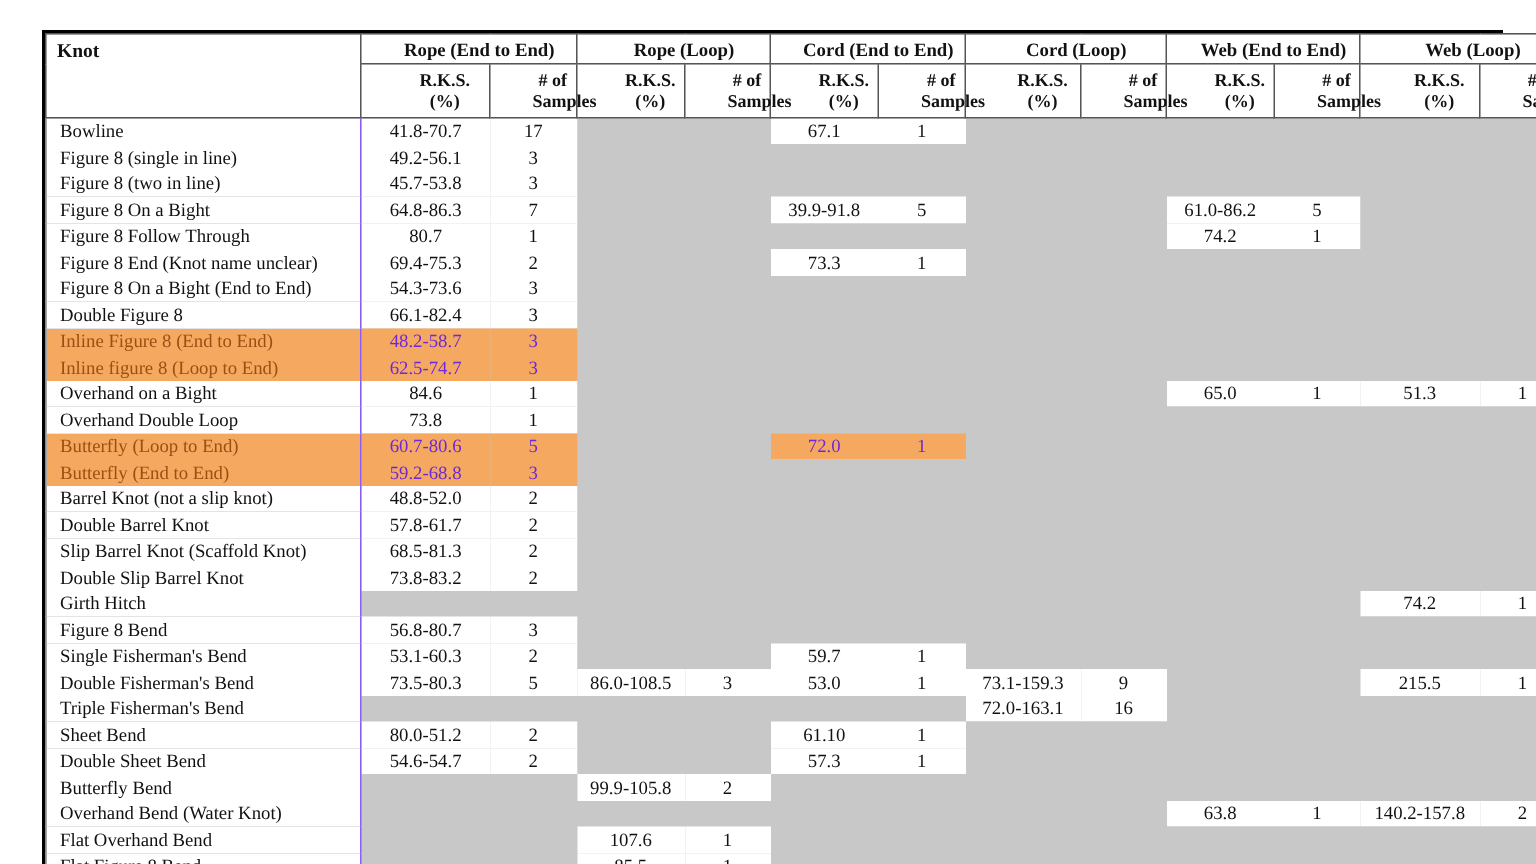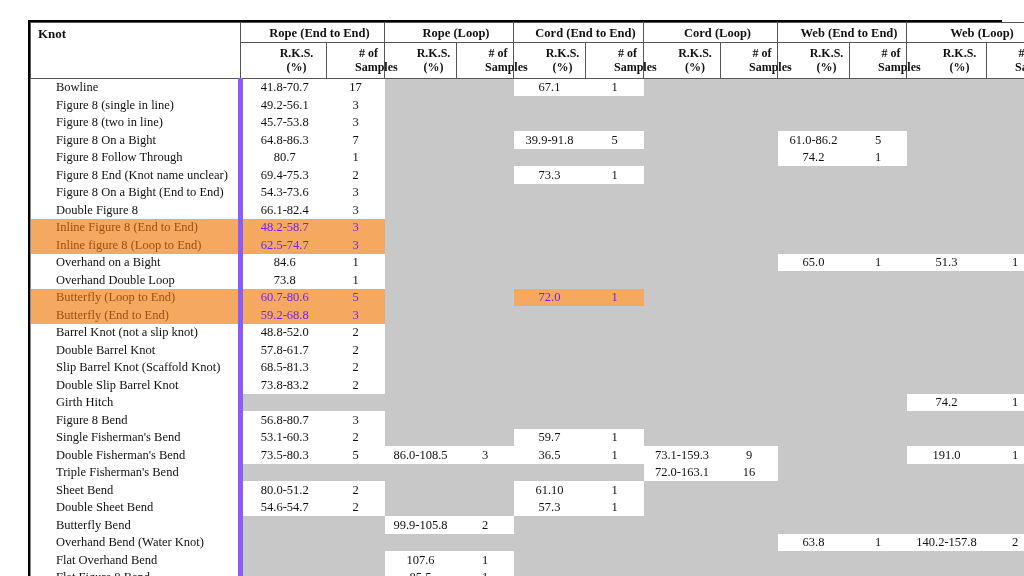--- a/index.html
+++ b/index.html
@@ -76,23 +76,23 @@
     padding: 0;
     height: 17.5px;
     vertical-align: middle;
     background: #c8c8c8;
     border: none;
   }
 
   td.knot-name {
     background: #ffffff;
     text-align: left;
-    padding-left: 25px;
+    padding-left: 9px;
     border-left: 1px solid #888888;
-    border-right: 5px solid #8b5cf6;
+    border-right: 1px solid #8b5cf6;
     white-space: nowrap;
     overflow: hidden;
   }
 
   td.val {
     text-align: center;
     background: #c8c8c8;
   }
 
   td.val.filled {
@@ -503,27 +503,27 @@
           <td class="val"></td>
           <td class="val"></td>
           <td class="val"></td>
         </tr>
         <tr>
           <td class="knot-name">Double Fisherman's Bend</td>
           <td class="val filled">73.5-80.3</td>
           <td class="val filled">5</td>
           <td class="val filled">86.0-108.5</td>
           <td class="val filled">3</td>
-          <td class="val filled">36.5</td>
+          <td class="val filled">53.0</td>
           <td class="val filled">1</td>
           <td class="val filled">73.1-159.3</td>
           <td class="val filled">9</td>
           <td class="val"></td>
           <td class="val"></td>
-          <td class="val filled">191.0</td>
+          <td class="val filled">215.5</td>
           <td class="val filled">1</td>
         </tr>
         <tr>
           <td class="knot-name">Triple Fisherman's Bend</td>
           <td class="val"></td>
           <td class="val"></td>
           <td class="val"></td>
           <td class="val"></td>
           <td class="val"></td>
           <td class="val"></td>

